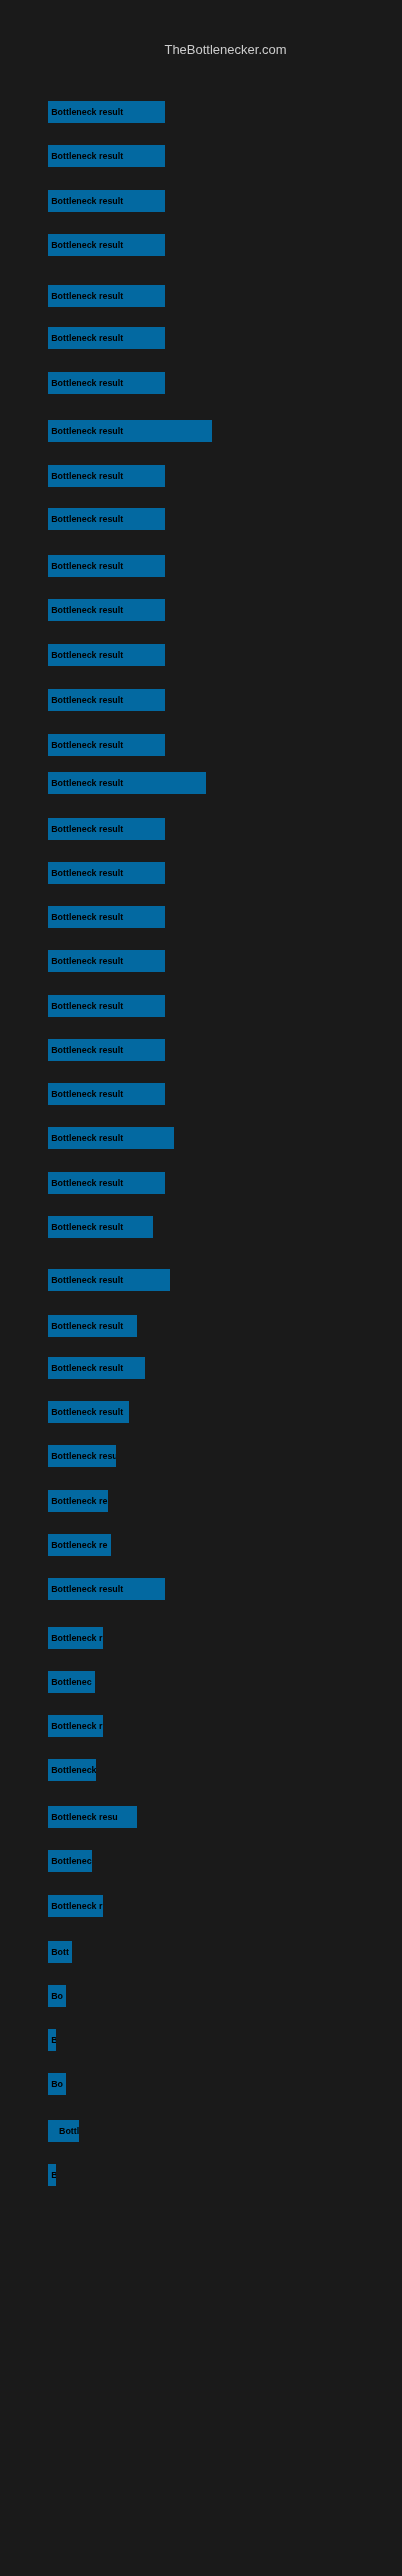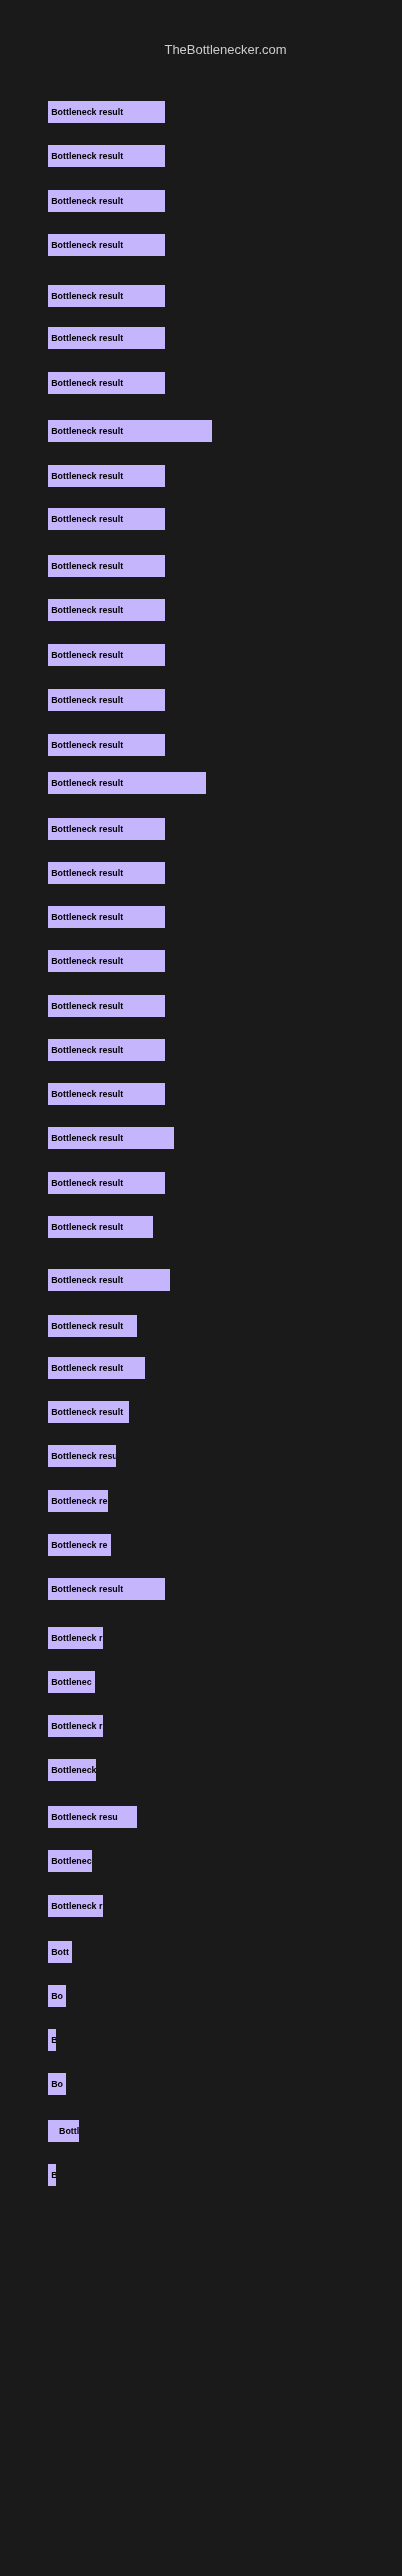--- a/index.html
+++ b/index.html
@@ -26,21 +26,21 @@
 
     .chart-area {
       position: relative;
       width: 403px;
       height: 2536px;
       overflow: hidden;
     }
 
     .bottleneck-bar {
       position: absolute;
-      background-color: #c4b5fd;
+      background-color: #0369a1;
       display: flex;
       align-items: center;
       padding-left: 3.2px;
       font-size: 8.9px;
       color: #000;
       font-weight: bold;
       white-space: nowrap;
       overflow: hidden;
     }
   </style>

